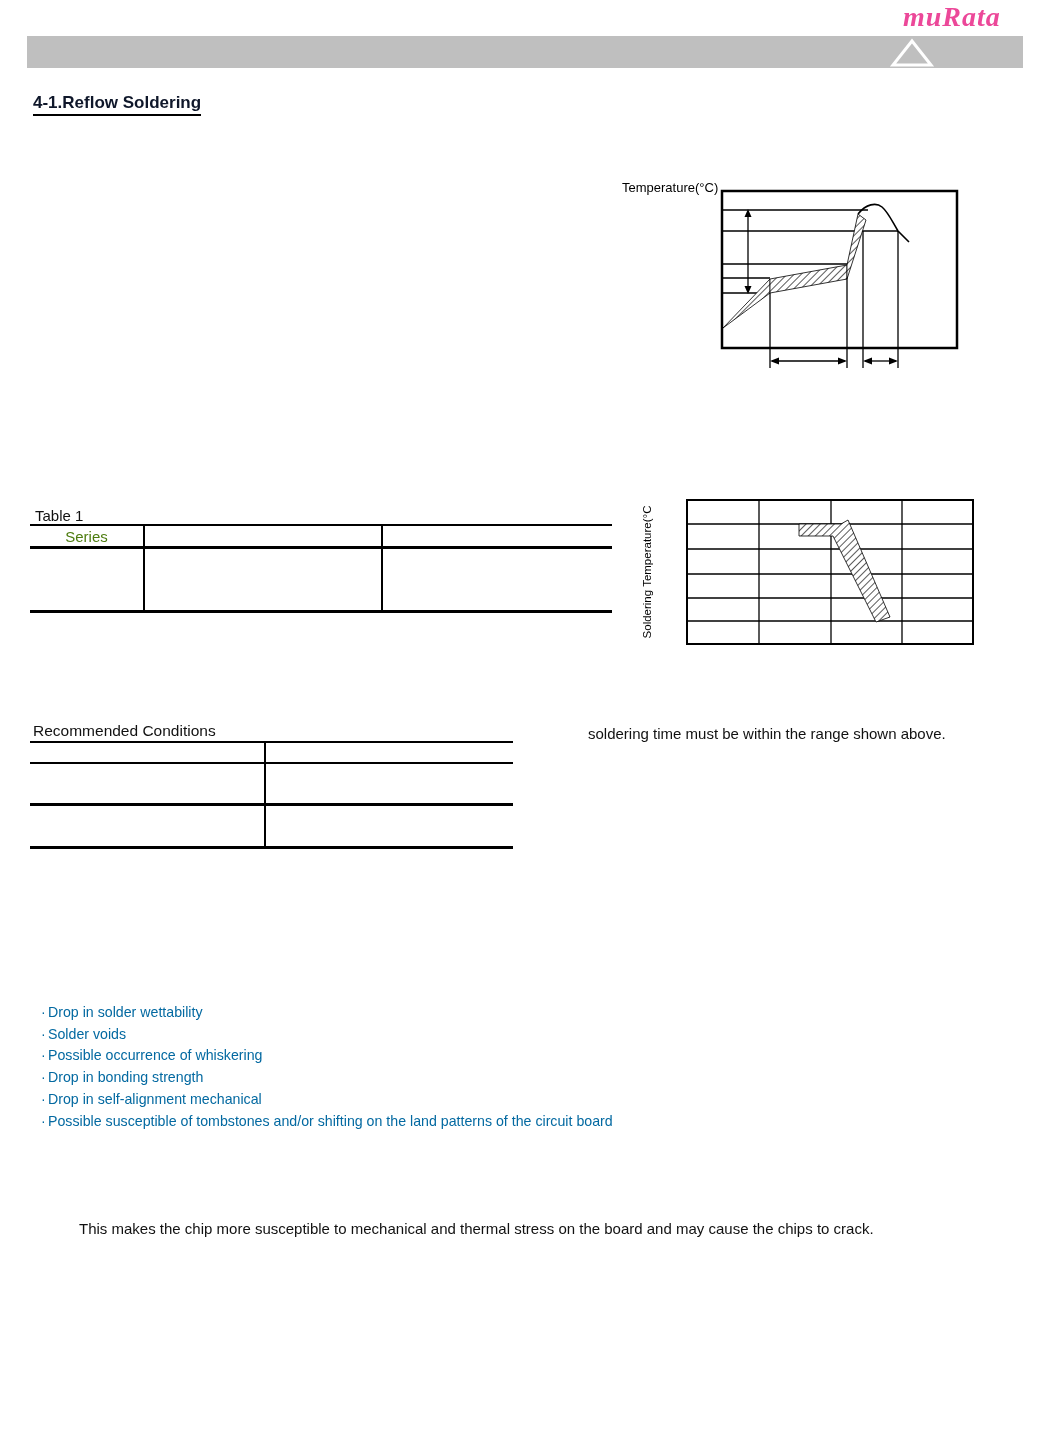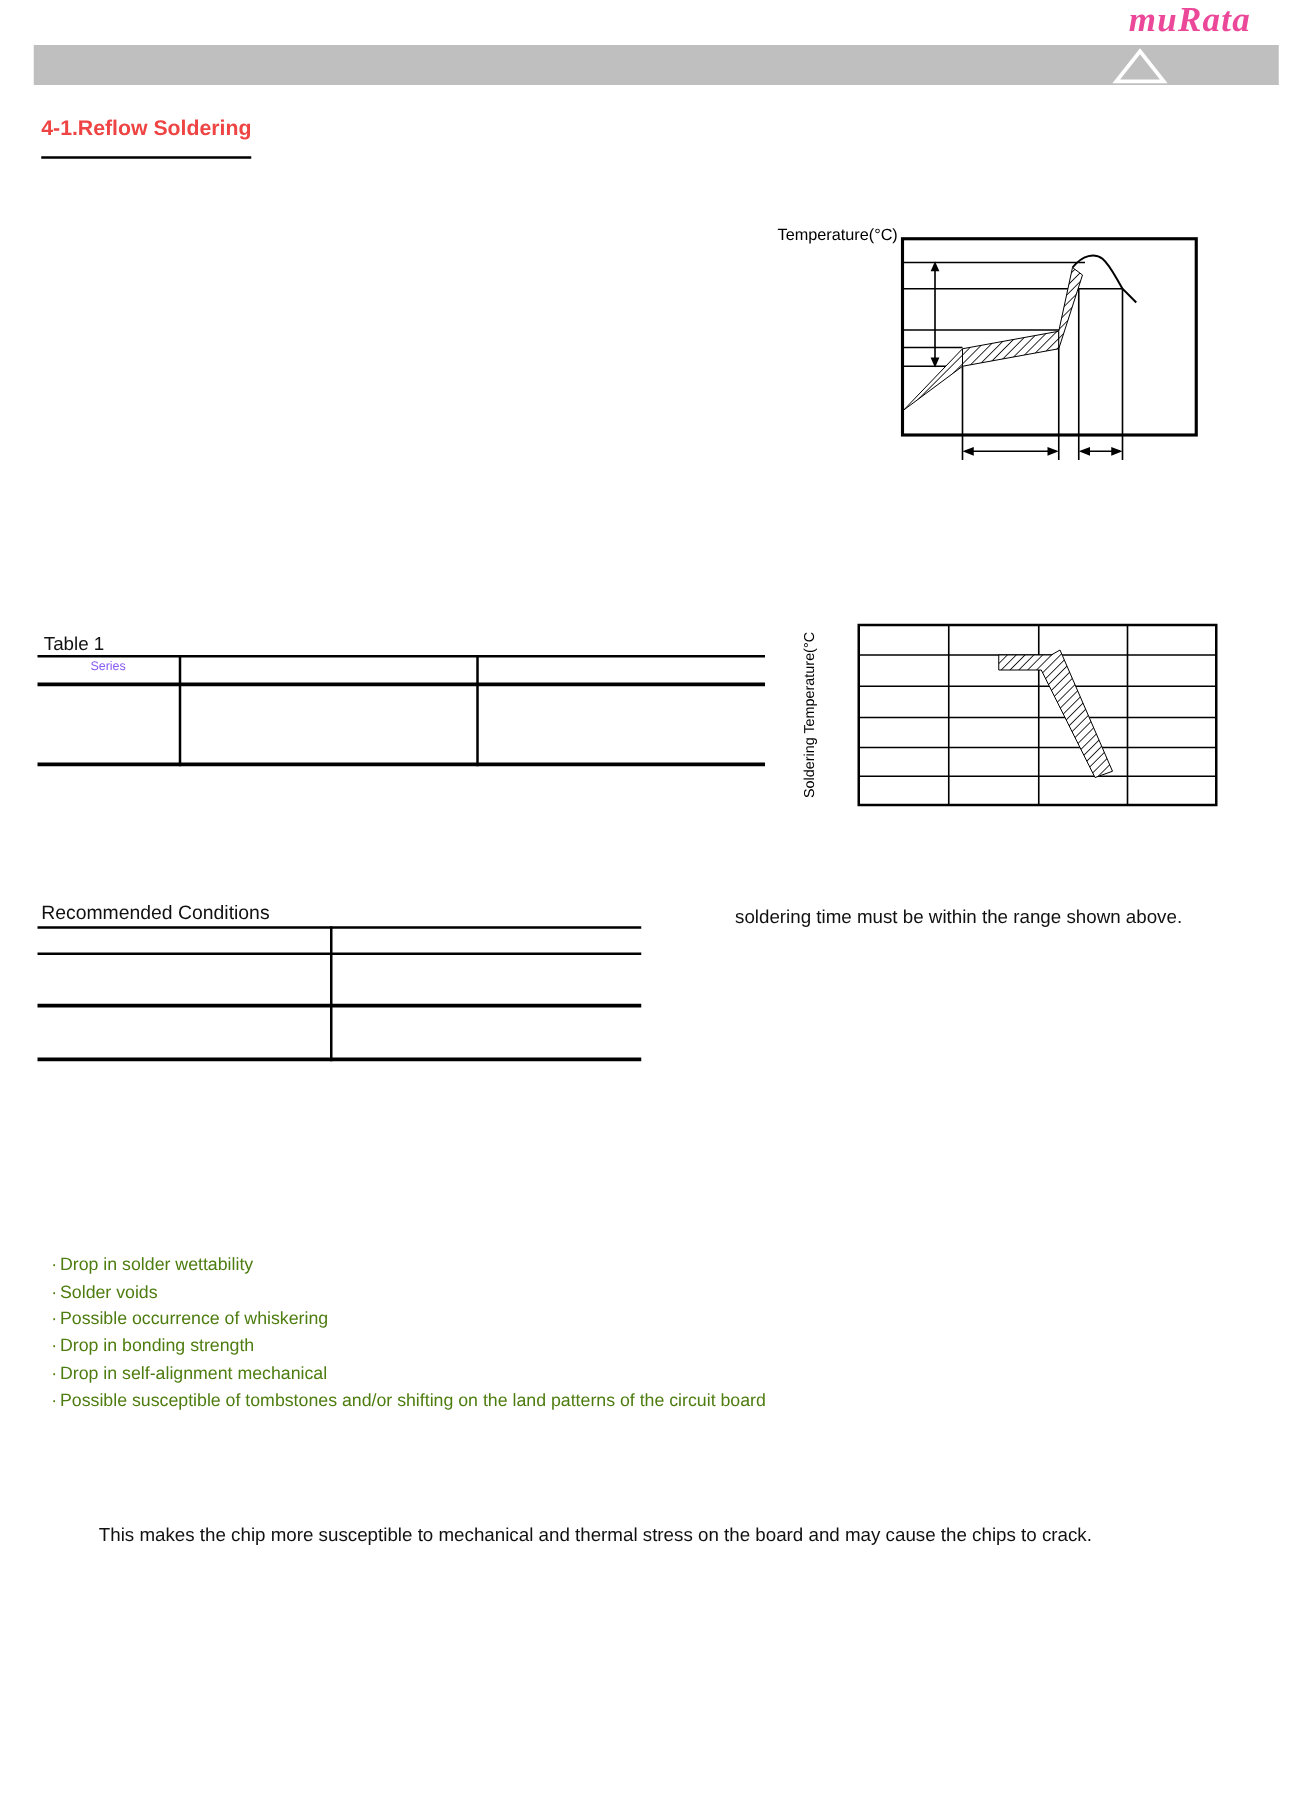--- a/index.html
+++ b/index.html
@@ -1,25 +1,25 @@
 <!DOCTYPE html>
 <html><head>
 <meta charset="utf-8">
 <style>
   html,body{margin:0;padding:0;background:#ffffff;}
   body{width:1042px;height:1455px;position:relative;font-family:"Liberation Sans",sans-serif;color:#1a1a1a;}
   .abs{position:absolute;}
   .hl,.vl{position:absolute;background:#000;}
   .logo{font-family:"Liberation Serif",serif;font-style:italic;font-weight:bold;font-size:28px;color:#ec4899;letter-spacing:1px;}
   .banner{background:#bfbfbf;}
-  .heading{font-size:17px;font-weight:bold;color:#ef4444;border-bottom:2px solid #000;padding-bottom:12px;}
+  .heading{font-size:17px;font-weight:bold;color:#0f172a;border-bottom:2px solid #000;padding-bottom:1px;}
   .caption{font-size:15px;color:#111;text-align:right;}
-  .cell-label{font-size:10px;color:#8b5cf6;text-align:center;}
+  .cell-label{font-size:15px;color:#4d7c0f;text-align:center;}
   .body-text{font-size:15px;color:#111;}
-  .bullets{font-size:14.2px;line-height:21.7px;color:#4d7c0f;white-space:nowrap;}
+  .bullets{font-size:14.2px;line-height:21.7px;color:#0369a1;white-space:nowrap;}
   .bullet-line .dot{display:inline-block;width:7px;}
   svg{position:absolute;overflow:visible;}
   svg line{stroke:#000;stroke-width:1.3;}
   svg text{fill:#000;font-family:"Liberation Sans",sans-serif;}
 </style>
 </head>
 <body>
 
 <div class="abs logo" style="left:903px;top:1px;">muRata</div>
 

